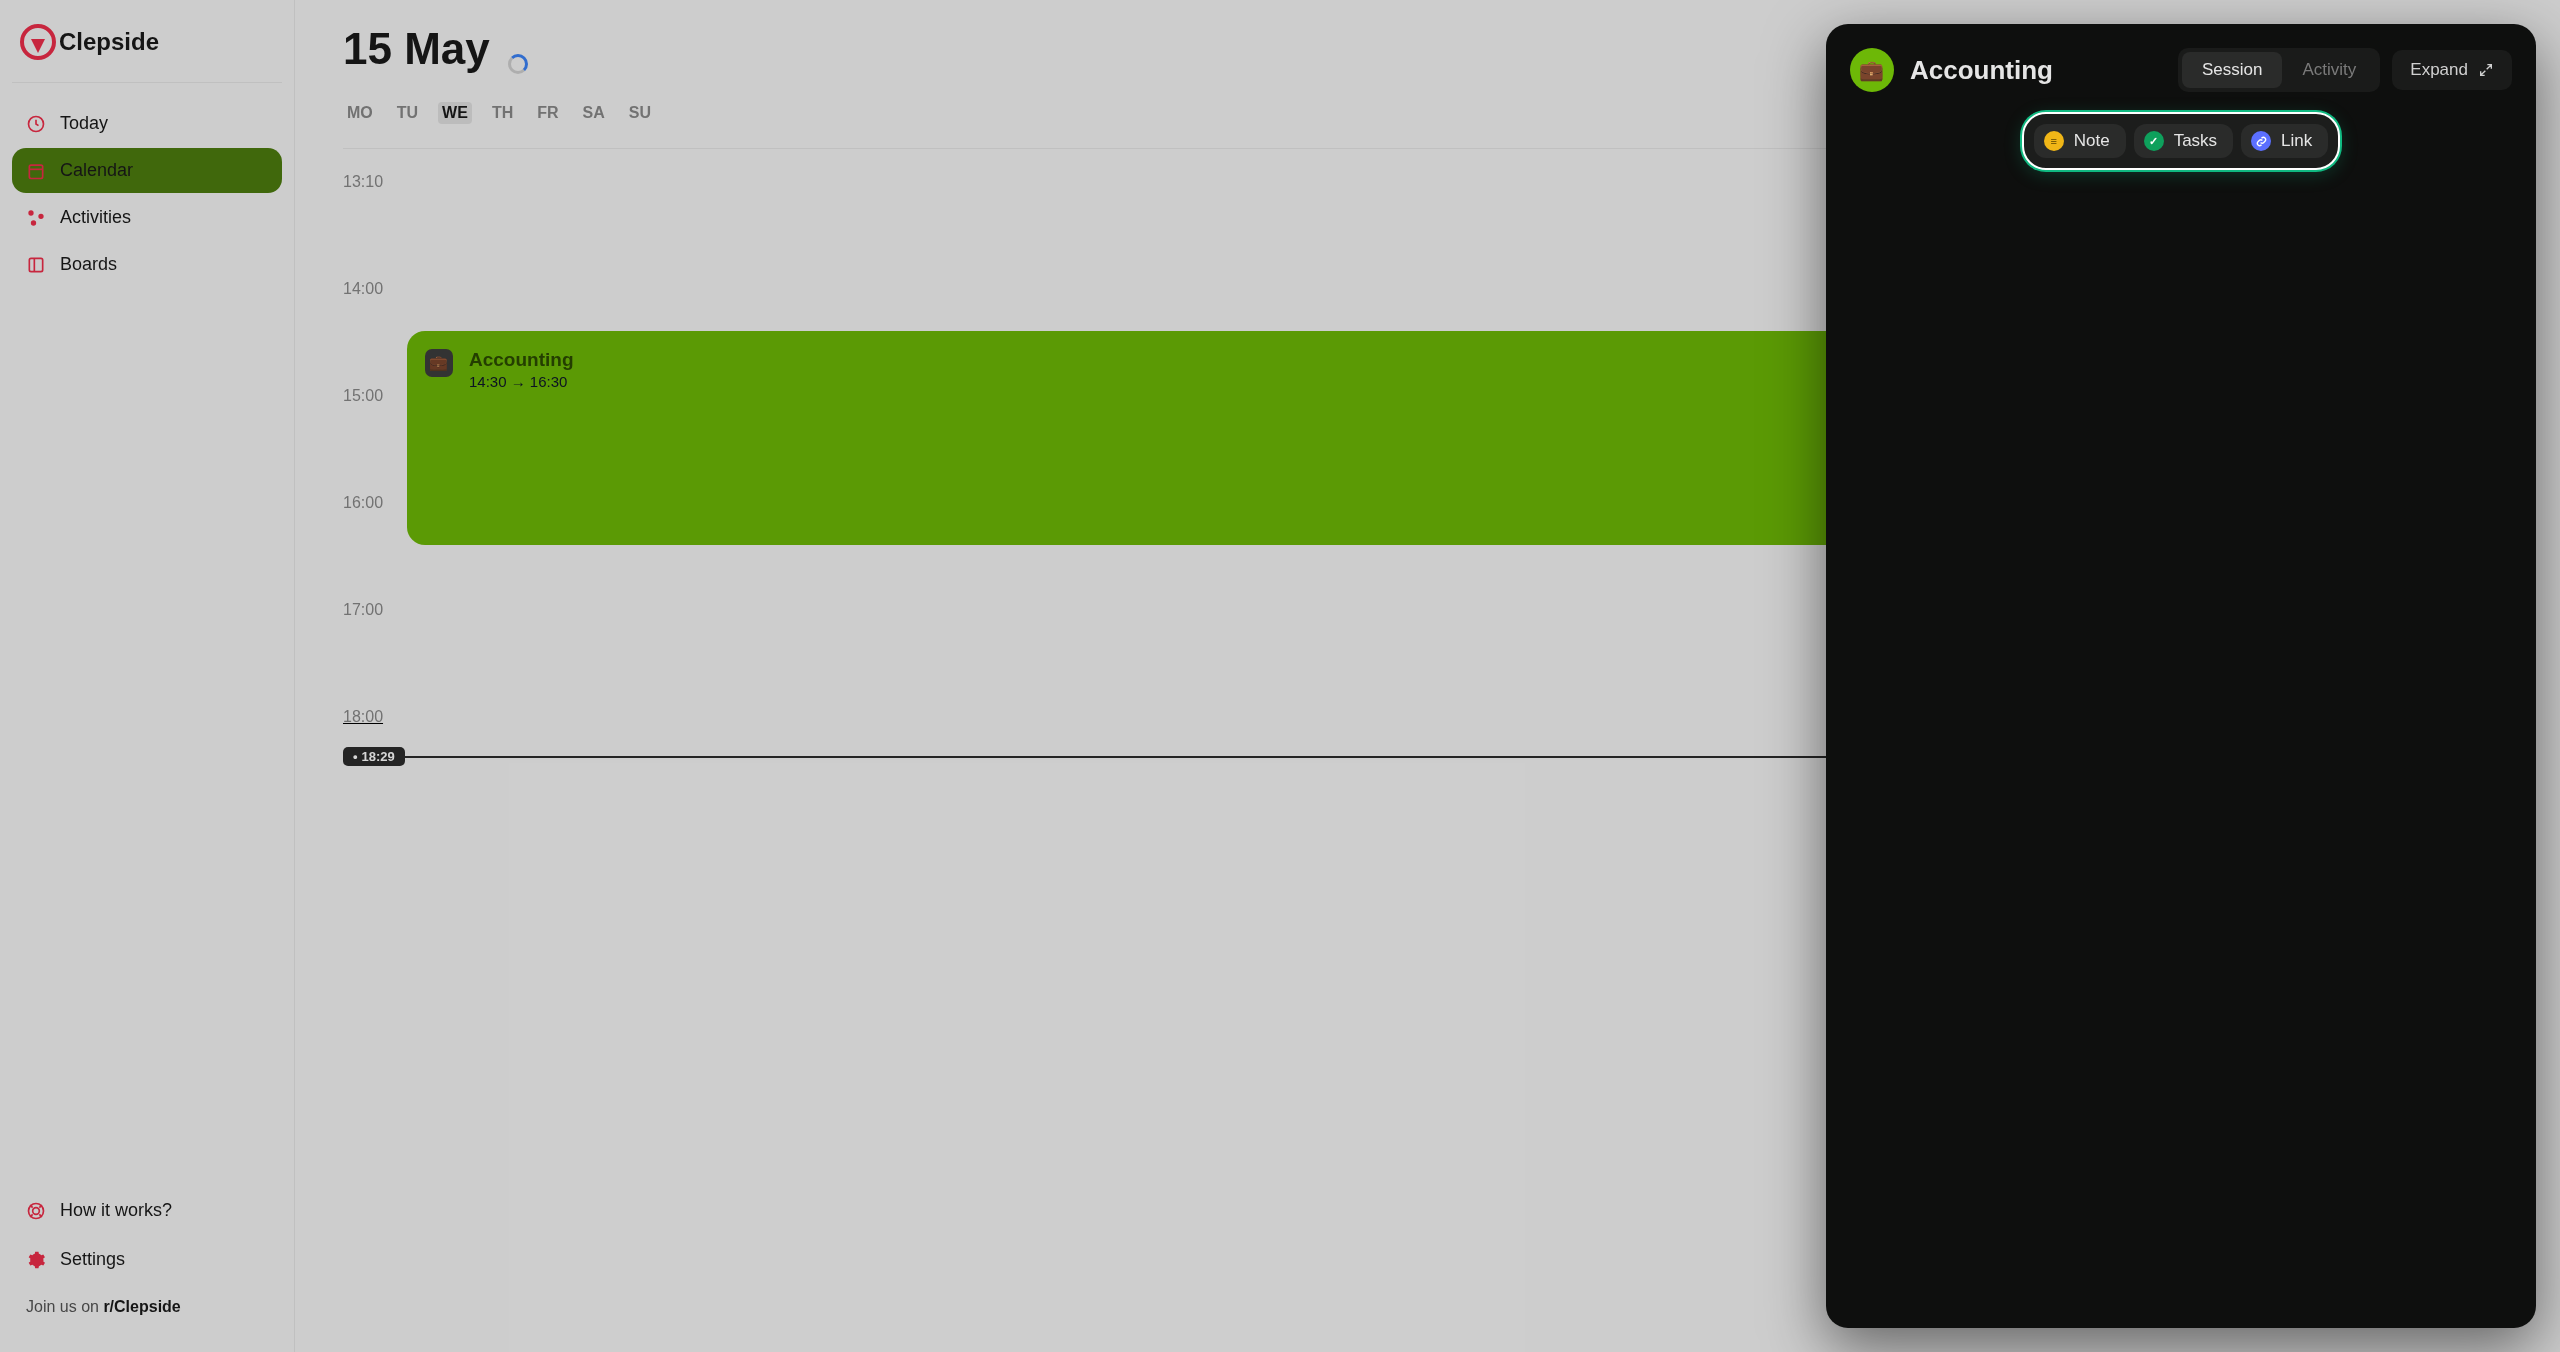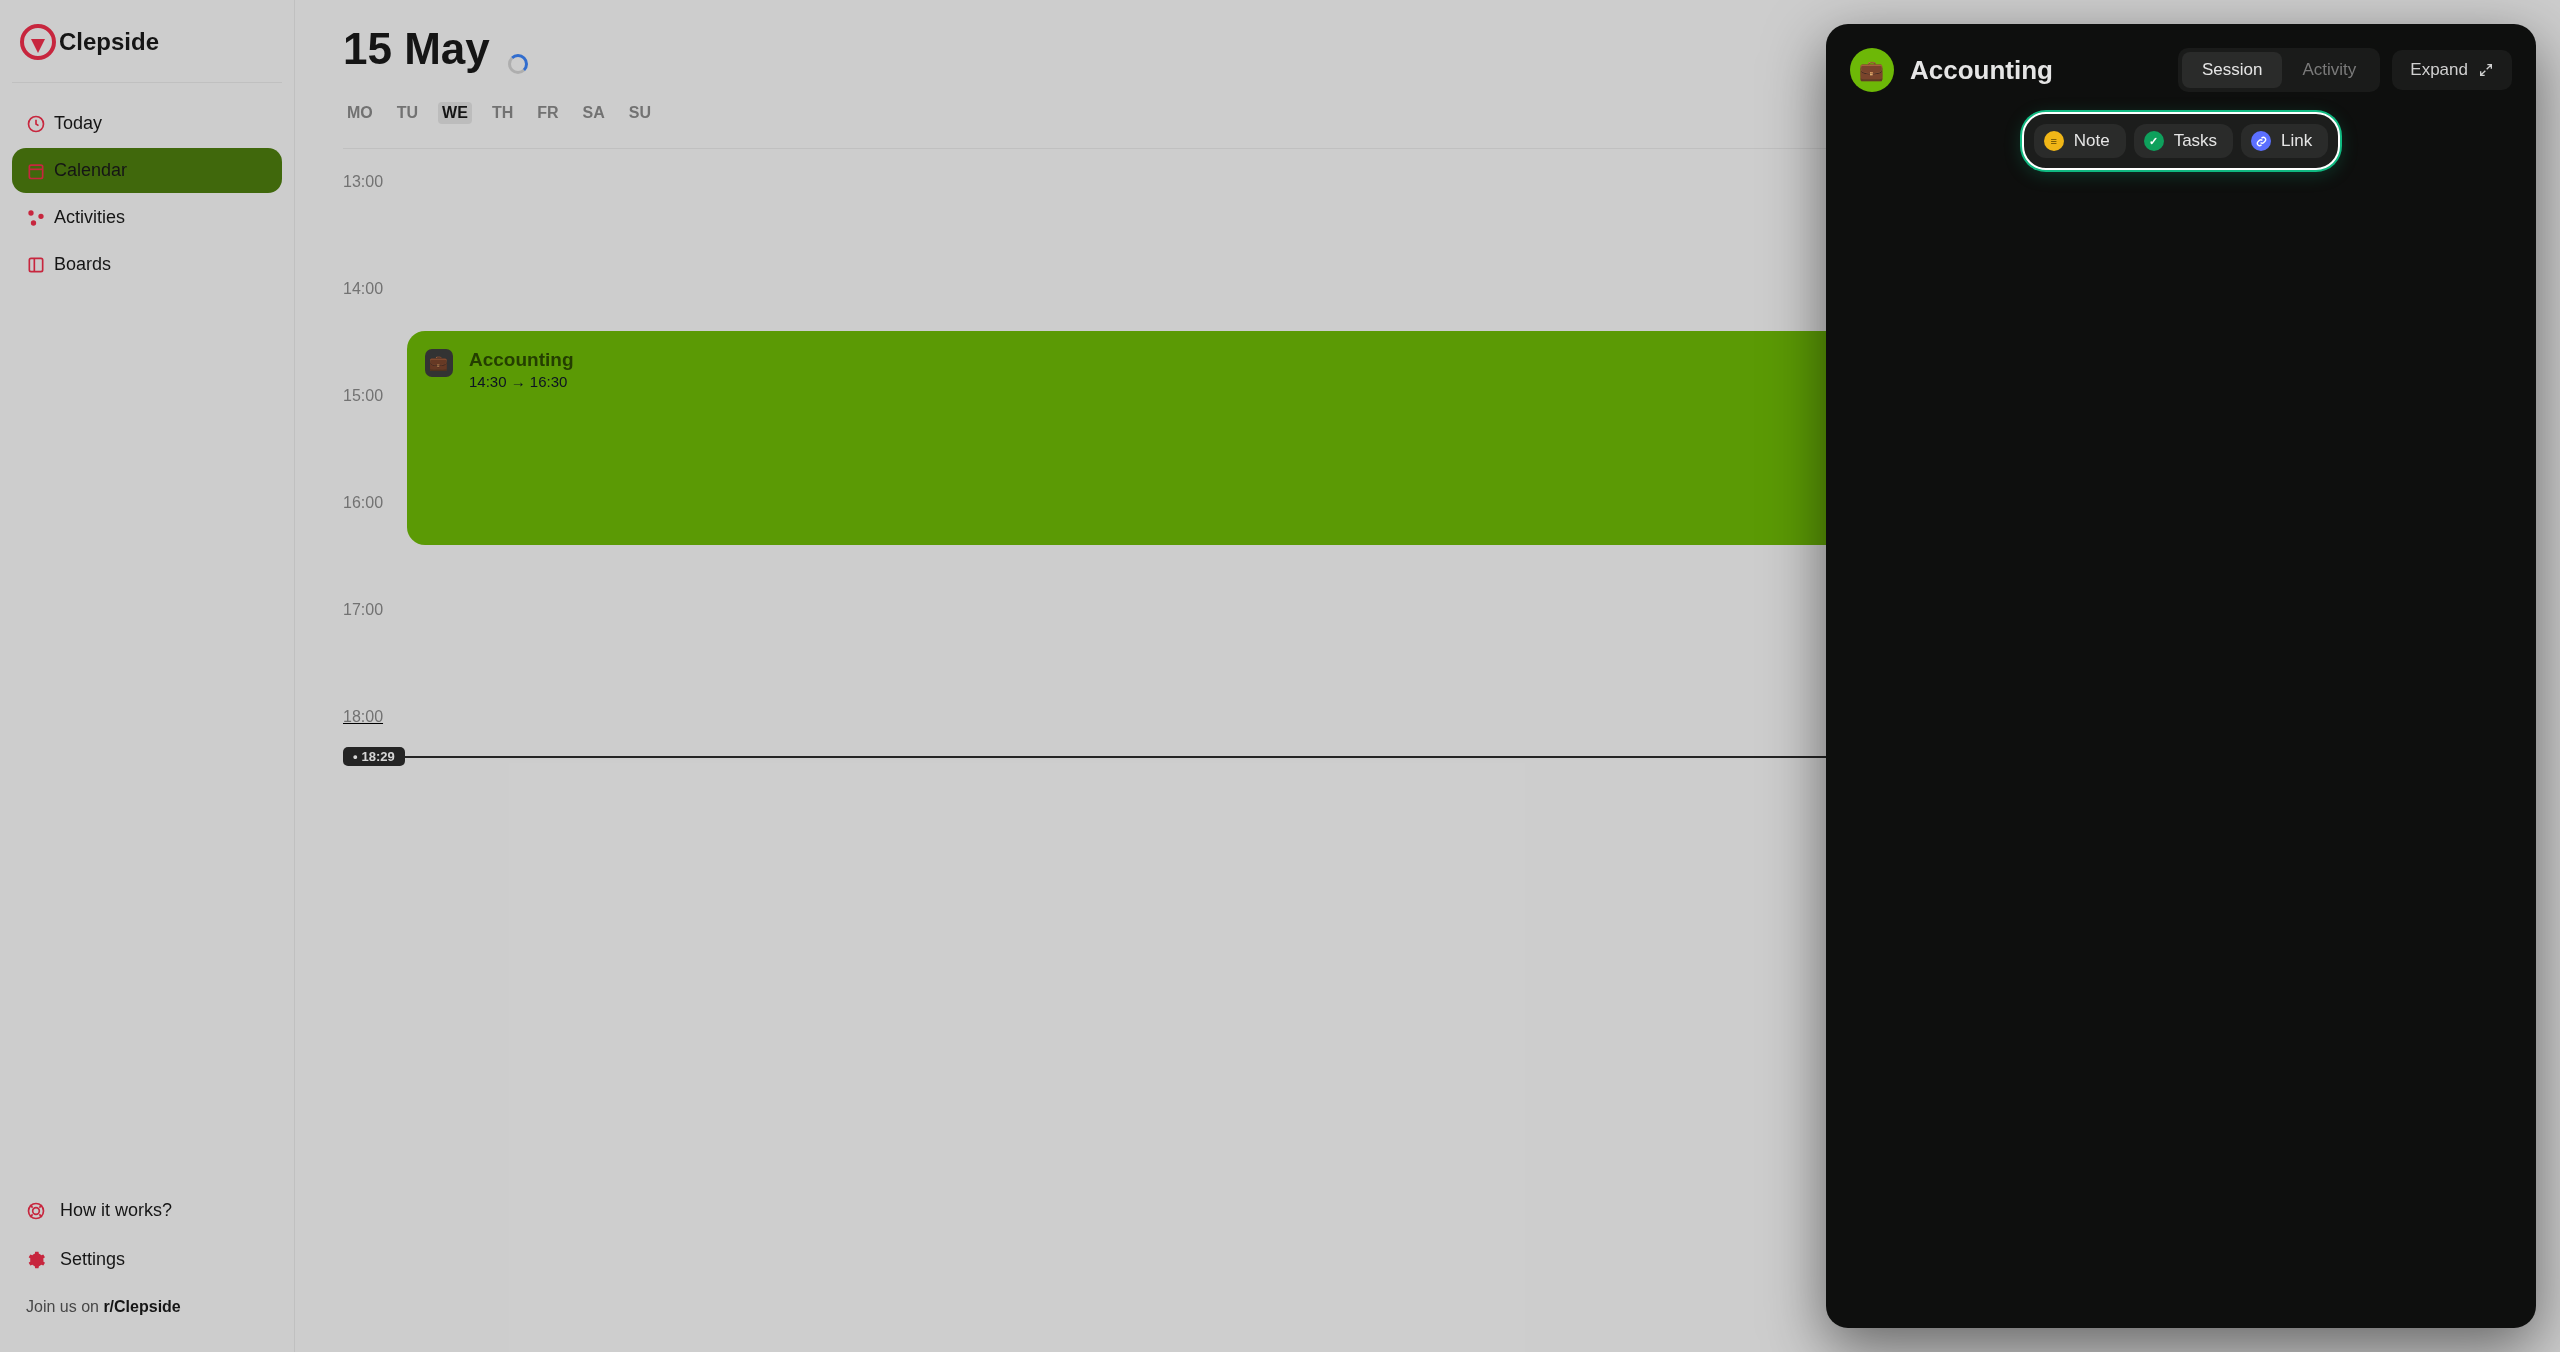--- a/index.html
+++ b/index.html
@@ -74,21 +74,21 @@
       color: #1a1a1a;
     }
     
     .nav-items {
       flex: 0 0 auto;
     }
     
     .nav-item {
       display: flex;
       align-items: center;
-      gap: 8px;
+      gap: 14px;
       padding: 12px 14px;
       border-radius: 14px;
       cursor: pointer;
       font-size: 18px;
       font-weight: 500;
       color: #1a1a1a;
       margin-bottom: 2px;
     }
     
     .nav-item.active {
@@ -586,21 +586,21 @@
         <div class="hour-row" style="top: 337px;">
           <div class="hour-label">16:00</div>
         </div>
         <div class="hour-row" style="top: 230px;">
           <div class="hour-label">15:00</div>
         </div>
         <div class="hour-row" style="top: 123px; align-items: flex-end;">
           <div class="hour-label">14:00</div>
         </div>
         <div class="hour-row" style="top: 16px;">
-          <div class="hour-label">13:00</div>
+          <div class="hour-label">13:10</div>
         </div>
       <div class="event-card" style="top:174px; height:214px;">
         <div class="event-badge">
             <span>💼</span>
           </div>
         <div class="event-text">
           <div class="event-title">Accounting</div>
           <div class="event-time">14:30 → 16:30</div>
         </div>
         <div class="event-circle"></div>

